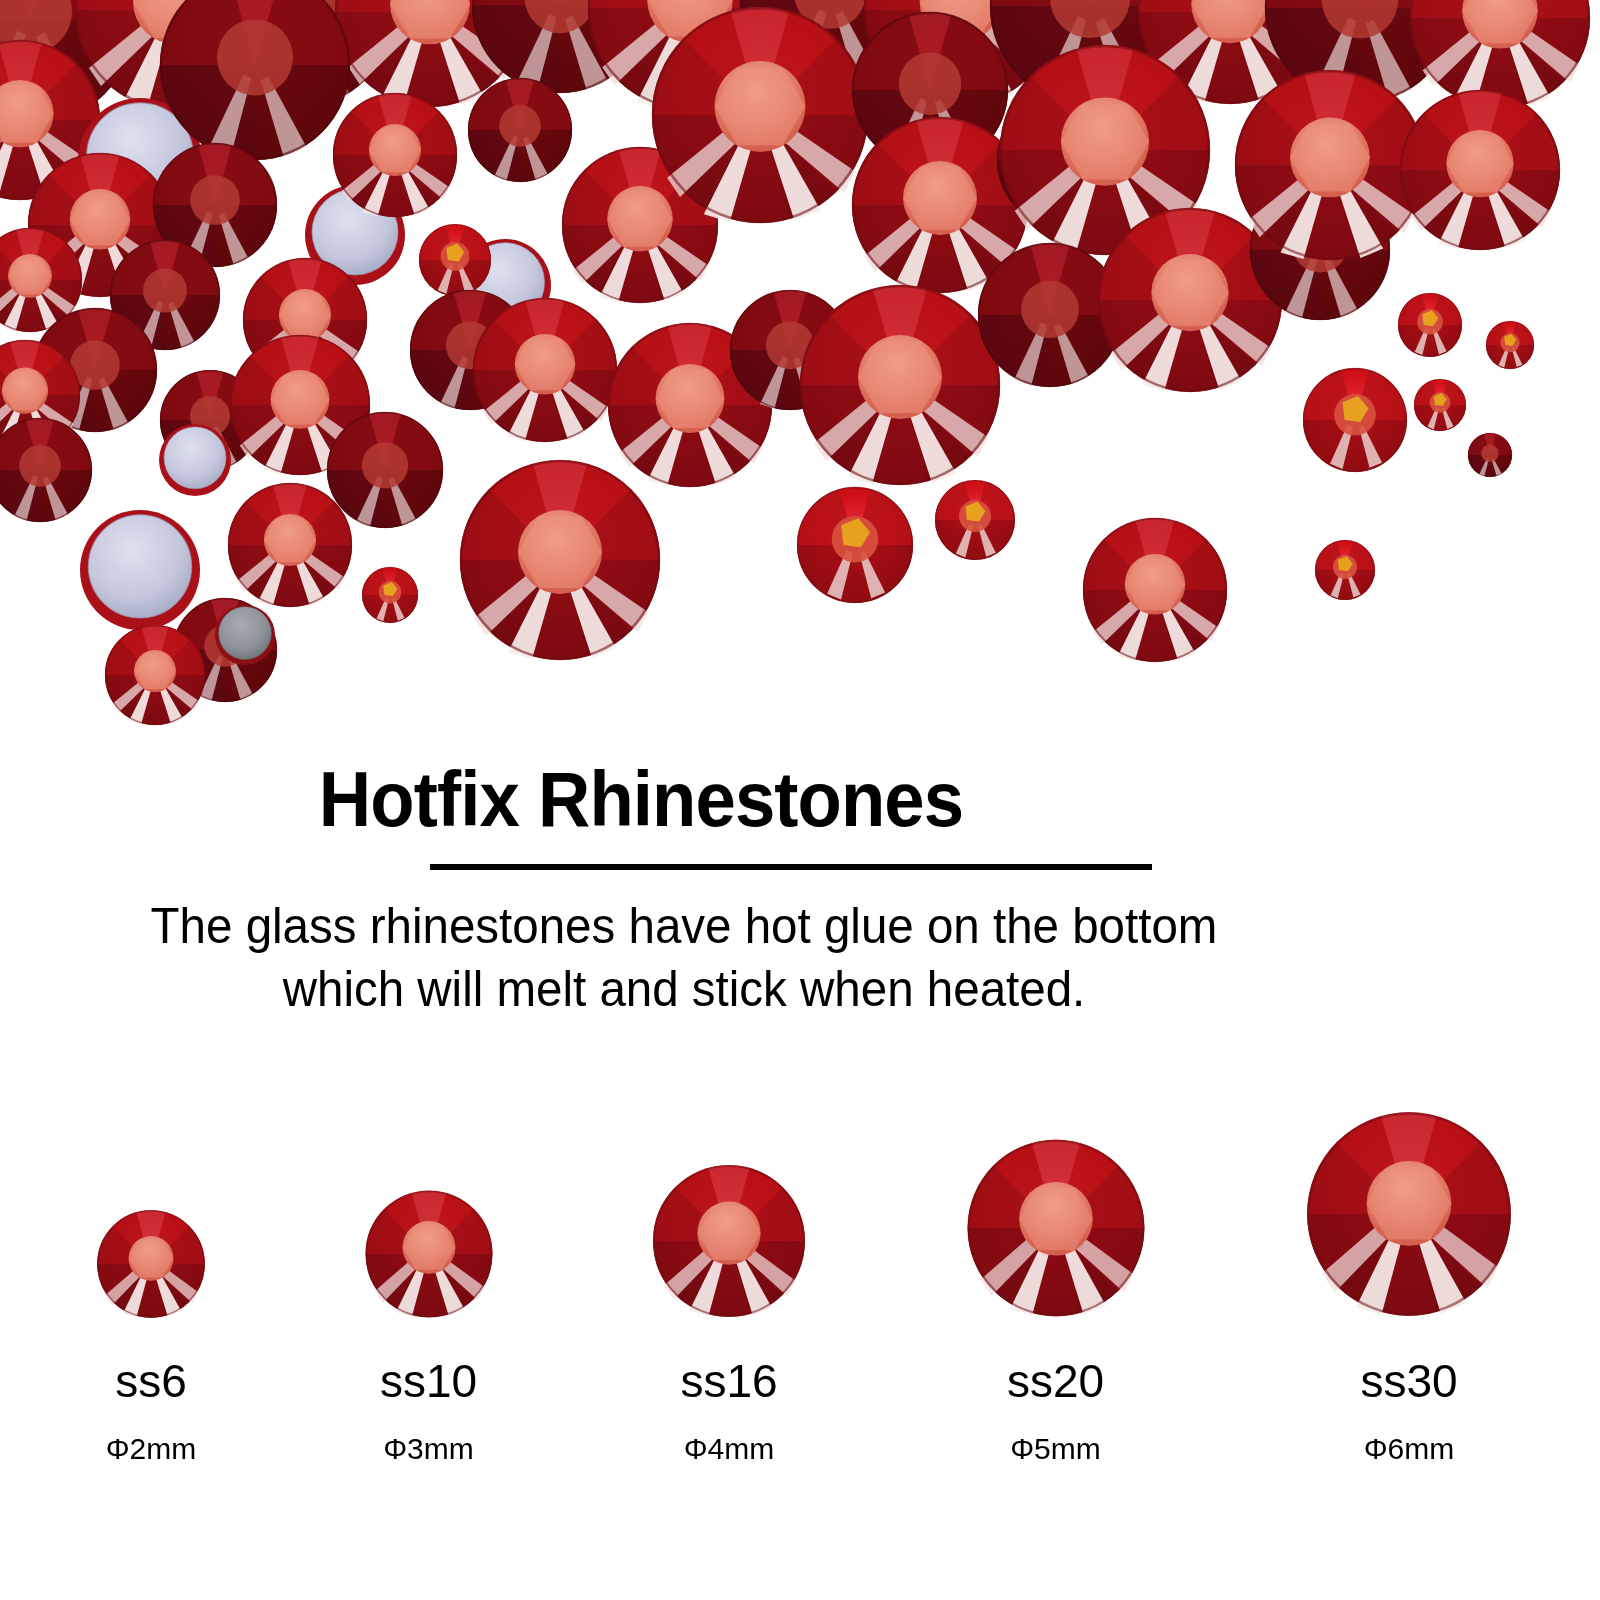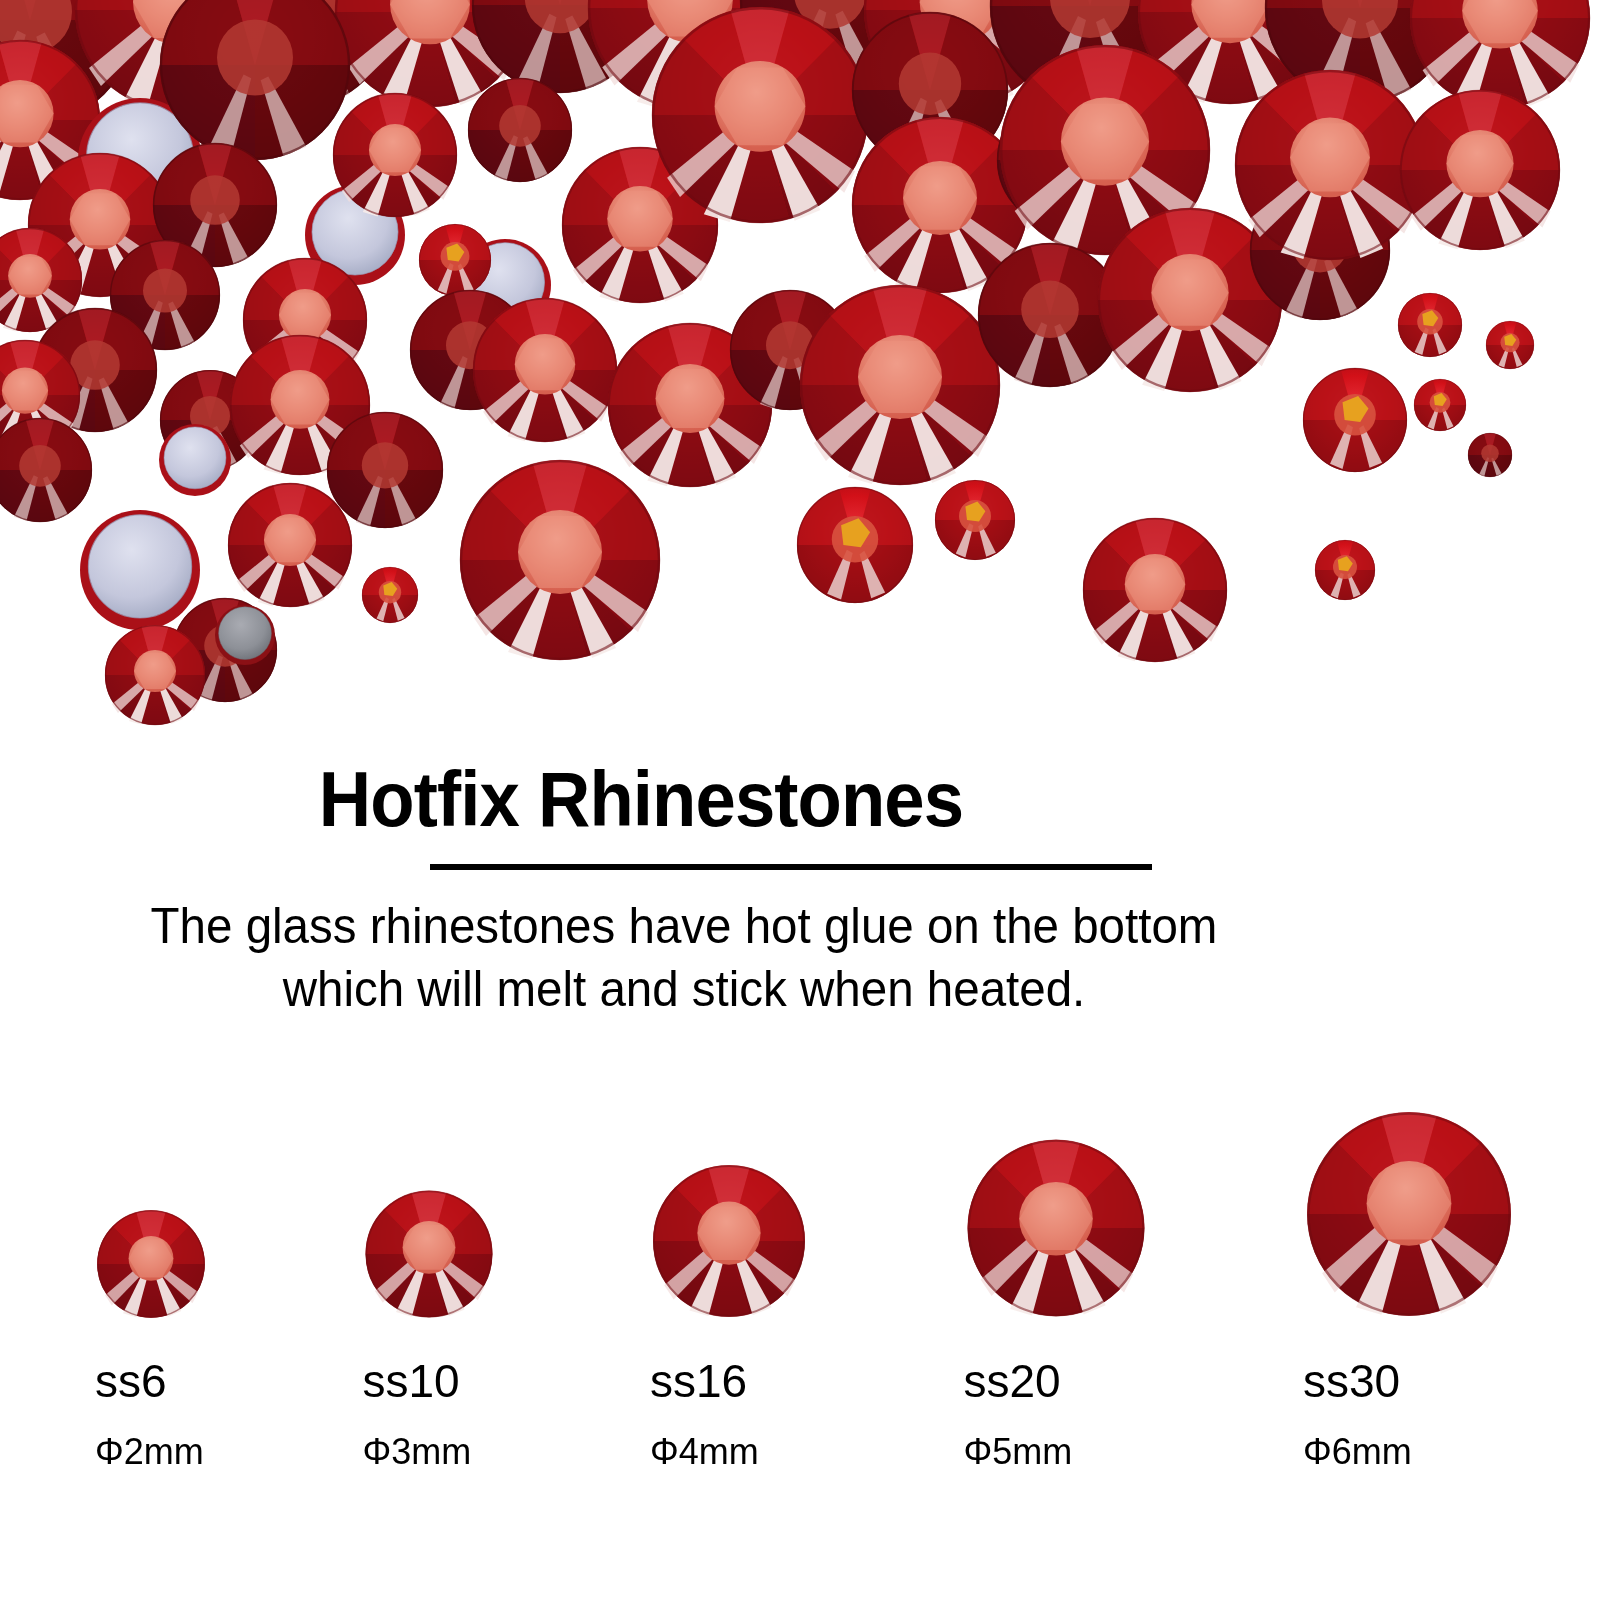--- a/index.html
+++ b/index.html
@@ -18,24 +18,24 @@
   #title-divider{position:absolute;left:430px;top:864px;width:722px;height:6px;background:#000;}
 
   
   #description{position:absolute;left:0;top:895px;width:1368px;text-align:center;}
   #description .line{font-size:50px;line-height:1.26;white-space:nowrap;
                      transform:scaleX(0.95);transform-origin:center;}
 
   
   #size-row{position:absolute;left:95px;top:1110px;width:1420px;height:420px;
             display:flex;align-items:flex-start;justify-content:space-between;}
-  .size-item{display:flex;flex-direction:column;}
+  .size-item{display:flex;flex-direction:column;align-items:center;}
   .stone-holder{height:210px;display:flex;align-items:flex-end;justify-content:center;}
   .size-label{font-size:46px;line-height:1;margin-top:38px;white-space:nowrap;}
-  .size-dim{font-size:36px;line-height:1;margin-top:30px;white-space:nowrap;}
+  .size-dim{font-size:30px;line-height:1;margin-top:30px;white-space:nowrap;}
 </style>
 </head>
 <body>
 
 <div id="scatter-field">
   <svg viewBox="0 0 1600 780" xmlns="http://www.w3.org/2000/svg">
     <defs>
 
       <radialGradient id="gBody" cx="50%" cy="38%" r="68%">
         <stop offset="0%" stop-color="#e8303a"></stop>

